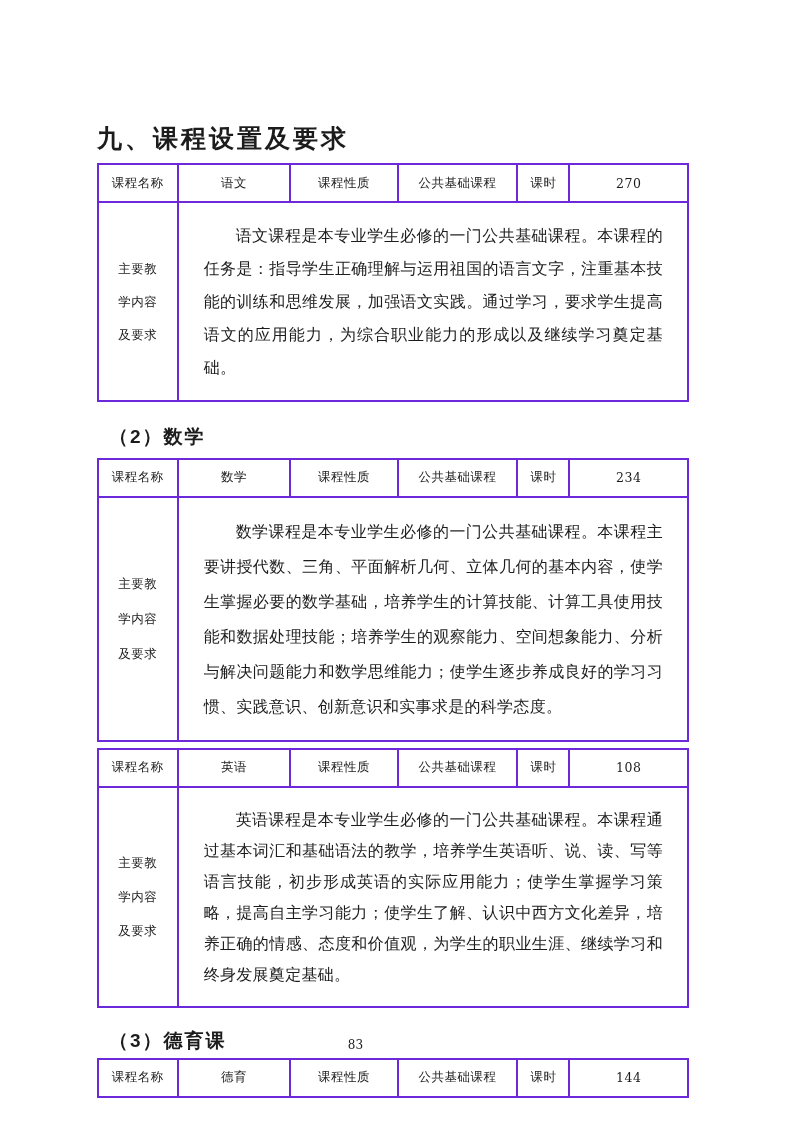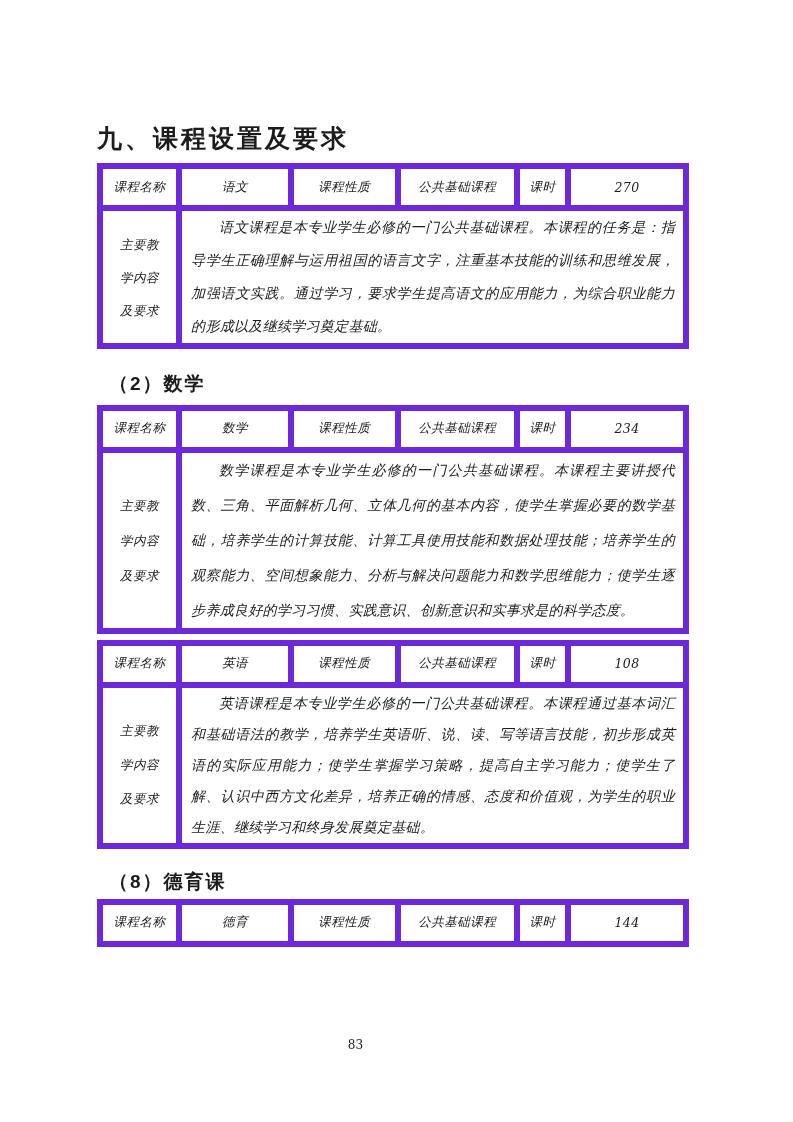--- a/index.html
+++ b/index.html
@@ -56,41 +56,40 @@
     table-layout: fixed;
     width: 100%;
     font-size: 12.5px;
   }
   .sec1 table { margin-top: 12px; }
   .sec2 table { margin-top: 9px; }
   .sec3 table { margin-top: 6px; }
   .sec4 table { margin-top: 5px; }
 
   .course-table td {
-    border: 6px solid #6d28d9;
+    border: 2px solid #6d28d9;
     text-align: center;
     vertical-align: middle;
     padding: 0;
-    font-style: italic;
   }
   .header-row td { height: 36px; letter-spacing: 0.5px; }
 
   .label-cell {
     white-space: pre-line;
     letter-spacing: 0.5px;
   }
   .sec1 .label-cell { line-height: 33px; }
   .sec2 .label-cell { line-height: 35px; }
   .sec3 .label-cell { line-height: 34px; }
 
   .content-cell { text-align: left; }
   .content-cell p {
-    margin: 0;
+    margin: 16px;
     padding: 0 8px 0 9px;
-    font-size: 14px;
+    font-size: 16px;
     text-indent: 2em;
     text-align: justify;
     letter-spacing: 0.3px;
   }
   .sec1 .content-cell p { line-height: 33px; }
   .sec2 .content-cell p { line-height: 35px; }
   .sec3 .content-cell p { line-height: 31px; }
 
   .page-number {
     position: absolute;
@@ -197,21 +196,21 @@
 及要求</td>
           <td class="content-cell" colspan="5">
             <p>英语课程是本专业学生必修的一门公共基础课程。本课程通过基本词汇和基础语法的教学，培养学生英语听、说、读、写等语言技能，初步形成英语的实际应用能力；使学生掌握学习策略，提高自主学习能力；使学生了解、认识中西方文化差异，培养正确的情感、态度和价值观，为学生的职业生涯、继续学习和终身发展奠定基础。</p>
           </td>
         </tr>
       </tbody>
     </table>
   </div>
 
   <div class="sec sec4">
-    <h3>（8）德育课</h3>
+    <h3>（3）德育课</h3>
     <table class="course-table">
       <colgroup>
         <col style="width:13.5%">
           <col style="width:19.1%">
           <col style="width:18.2%">
         <col style="width:20.3%">
           <col style="width:8.8%">
           <col style="width:20.1%">
       </colgroup>
       <tbody>

